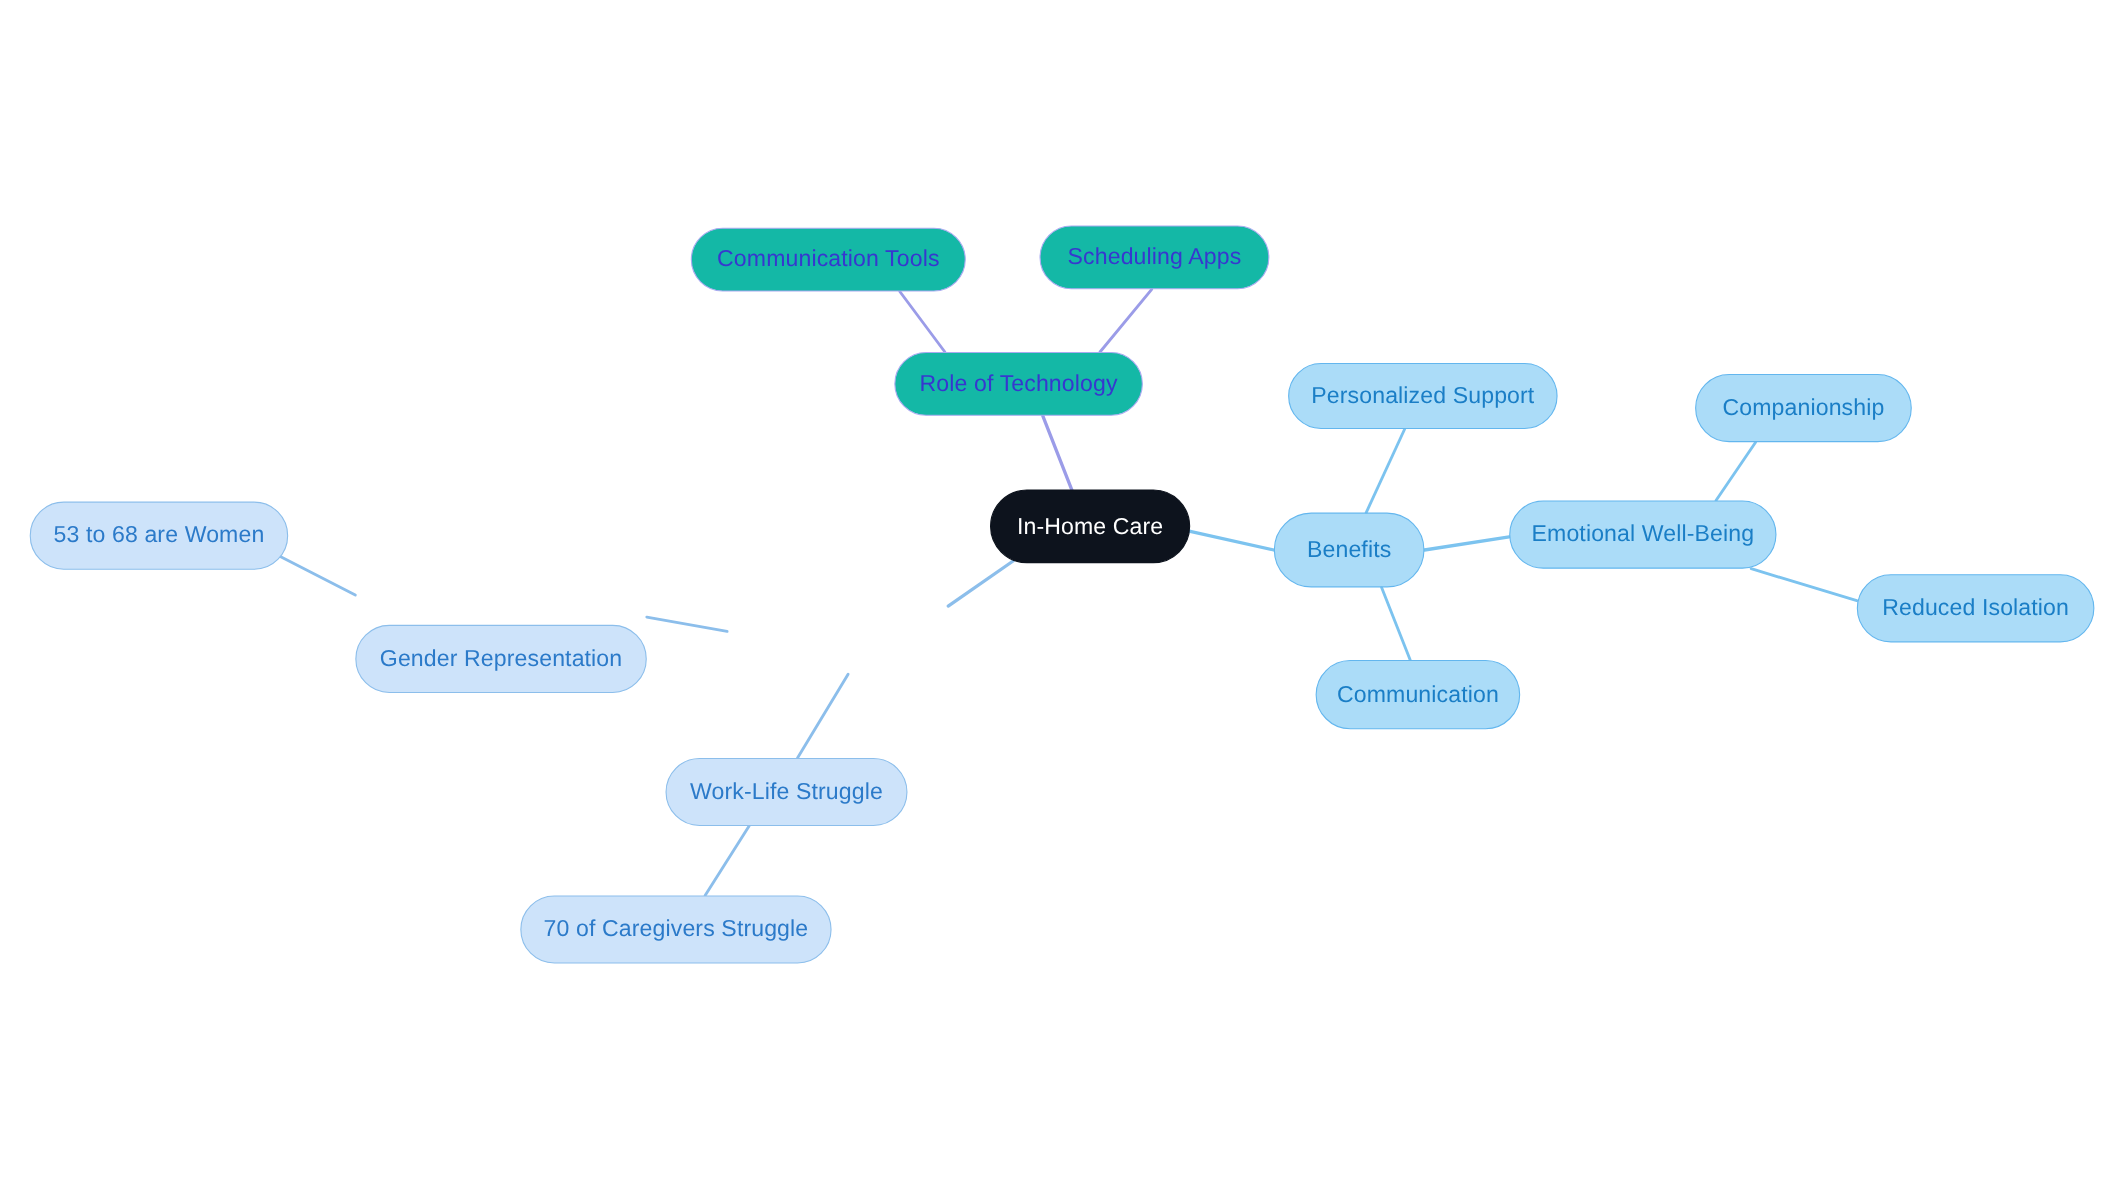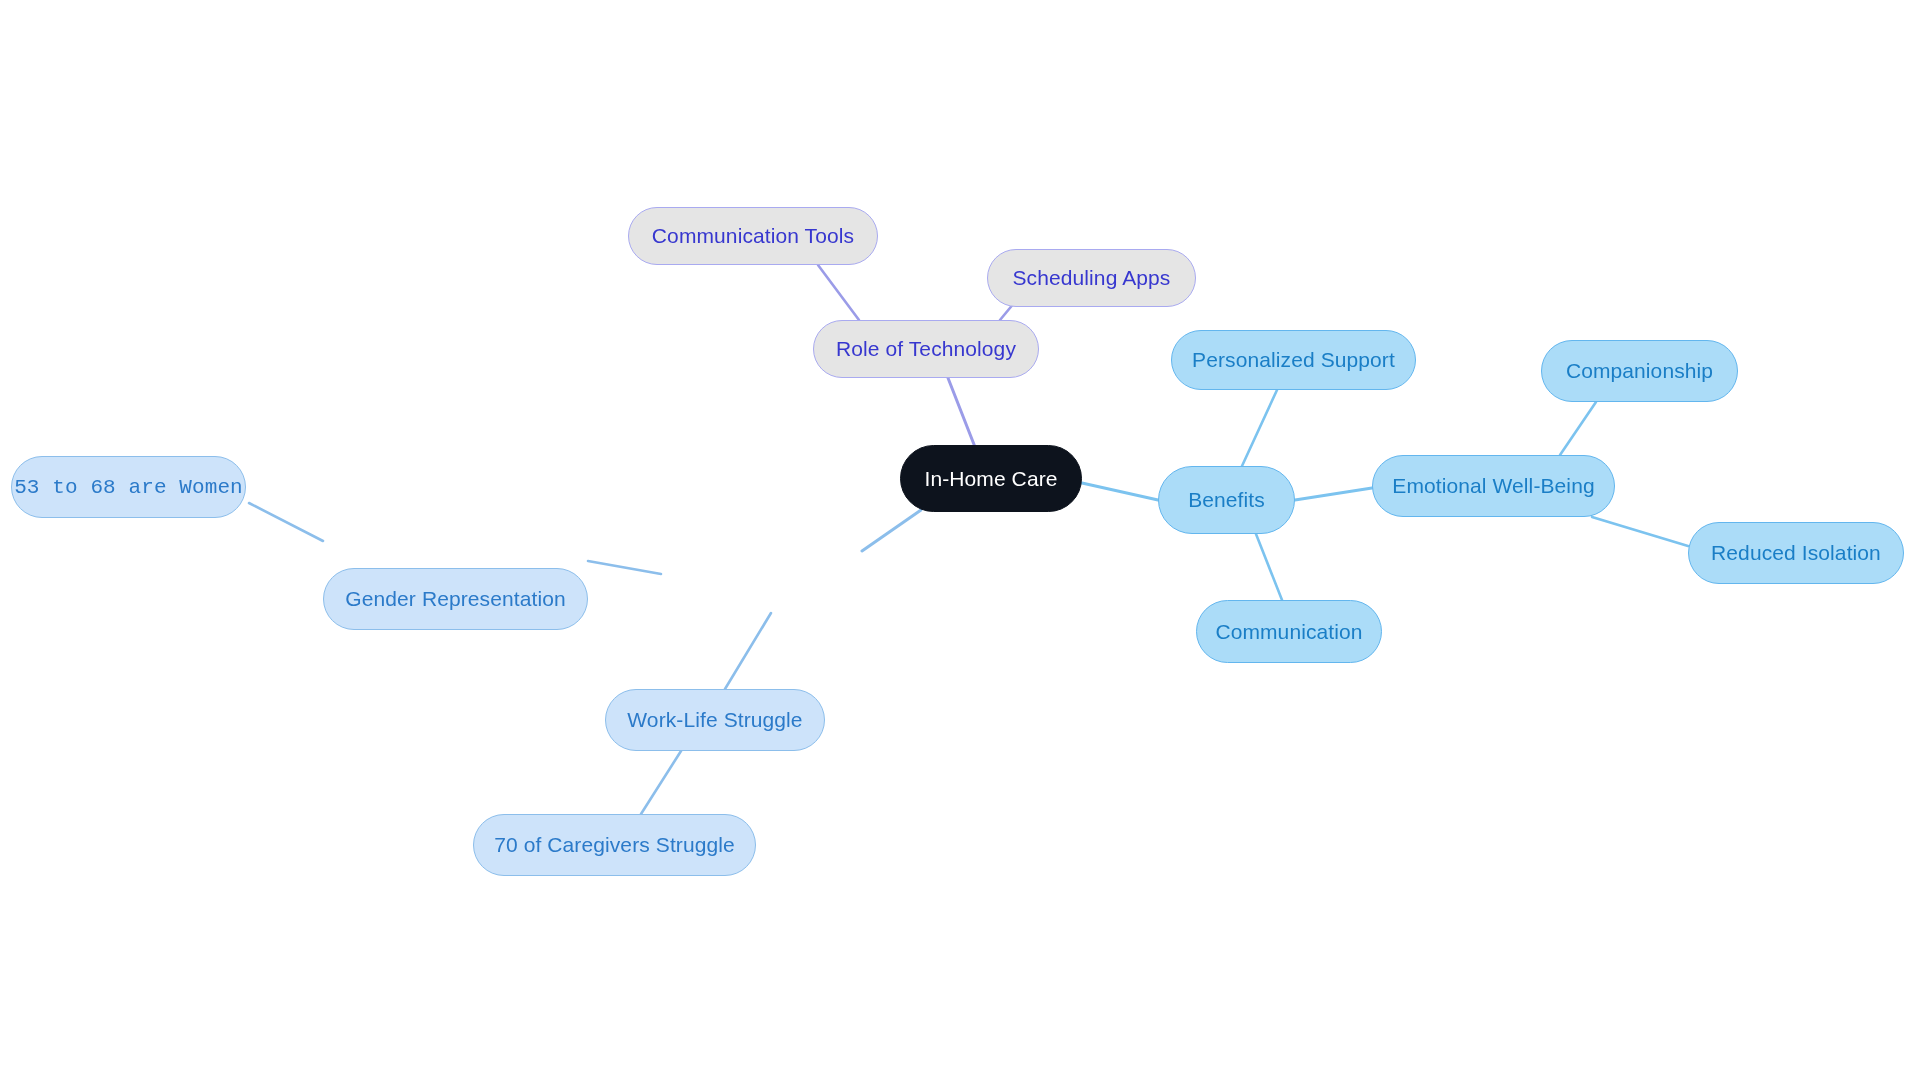--- a/index.html
+++ b/index.html
@@ -44,21 +44,21 @@
   }
   .node-root {
     background: #0d131d;
     border-color: #0d131d;
     color: #ffffff;
     font-size: 21px;
     z-index: 7;
     text-align: center;
   }
   .node-purple {
-    background: #e5e5e5;
+    background: #14b8a6;
     border-color: #a9aaf0;
     color: #3737cf;
     font-size: 21px;
   }
   .node-sky {
     background: #abdcf8;
     border-color: #63b6ee;
     color: #1a7ec6;
     font-size: 21px;
   }
@@ -96,21 +96,21 @@
   </div>
 
   <div class="node node-purple" style="left: 813px; top: 320px; width: 226px; height: 58px;">
     <span>Role of Technology</span>
   </div>
 
   <div class="node node-purple" style="left: 628px; top: 207px; width: 250px; height: 58px;">
     <span>Communication Tools</span>
   </div>
 
-  <div class="node node-purple" style="left: 987px; top: 205px; width: 209px; height: 58px; margin-top: 44px;">
+  <div class="node node-purple" style="left: 945px; top: 205px; width: 209px; height: 58px;">
     <span>Scheduling Apps</span>
   </div>
 
   <div class="node node-sky" style="left: 1158px; top: 466px; width: 137px; height: 68px;">
     <span>Benefits</span>
   </div>
 
   <div class="node node-sky" style="left: 1171px; top: 330px; width: 245px; height: 60px; text-align: right;">
     <span>Personalized Support</span>
   </div>
@@ -129,21 +129,21 @@
 
   <div class="node node-sky" style="left: 1688px; top: 522px; width: 216px; height: 62px;">
     <span>Reduced Isolation</span>
   </div>
 
 
   <div class="node node-pale" style="left: 323px; top: 526px; width: 265px; height: 62px; margin-top: 42px;">
     <span>Gender Representation</span>
   </div>
 
-  <div class="node node-pale" style="left: 11px; top: 456px; width: 235px; height: 62px; font-family: Liberation Mono, monospace;">
+  <div class="node node-pale" style="left: 27px; top: 456px; width: 235px; height: 62px;">
     <span>53 to 68 are Women</span>
   </div>
 
   <div class="node node-pale" style="left: 605px; top: 689px; width: 220px; height: 62px;">
     <span>Work-Life Struggle</span>
   </div>
 
   <div class="node node-pale" style="left: 473px; top: 814px; width: 283px; height: 62px;">
     <span>70 of Caregivers Struggle</span>
   </div>

